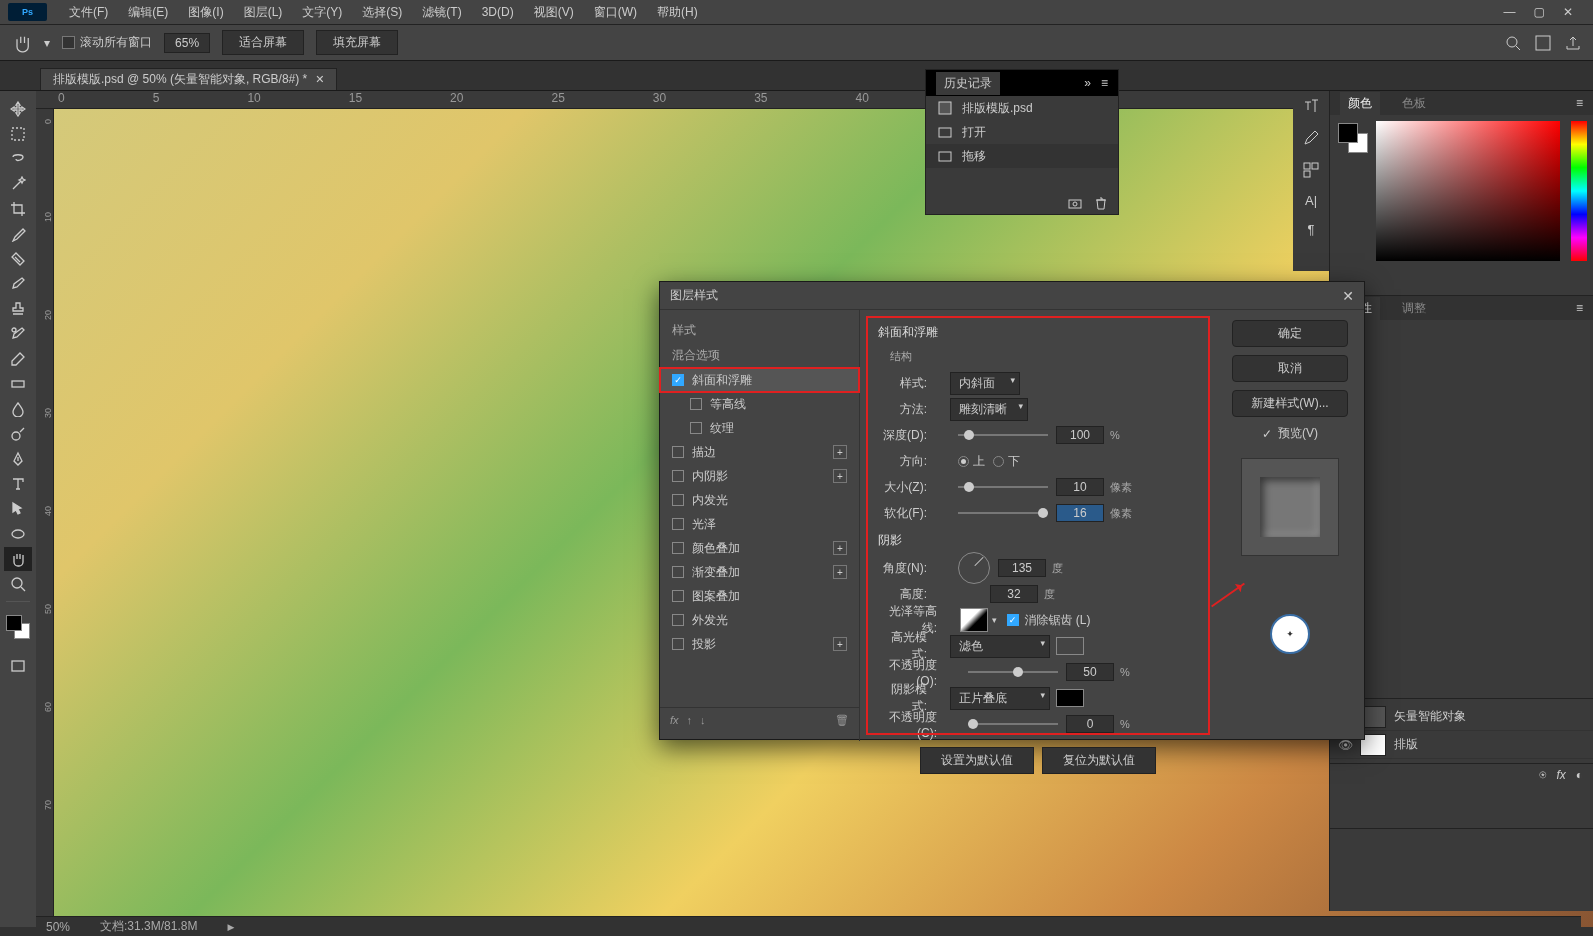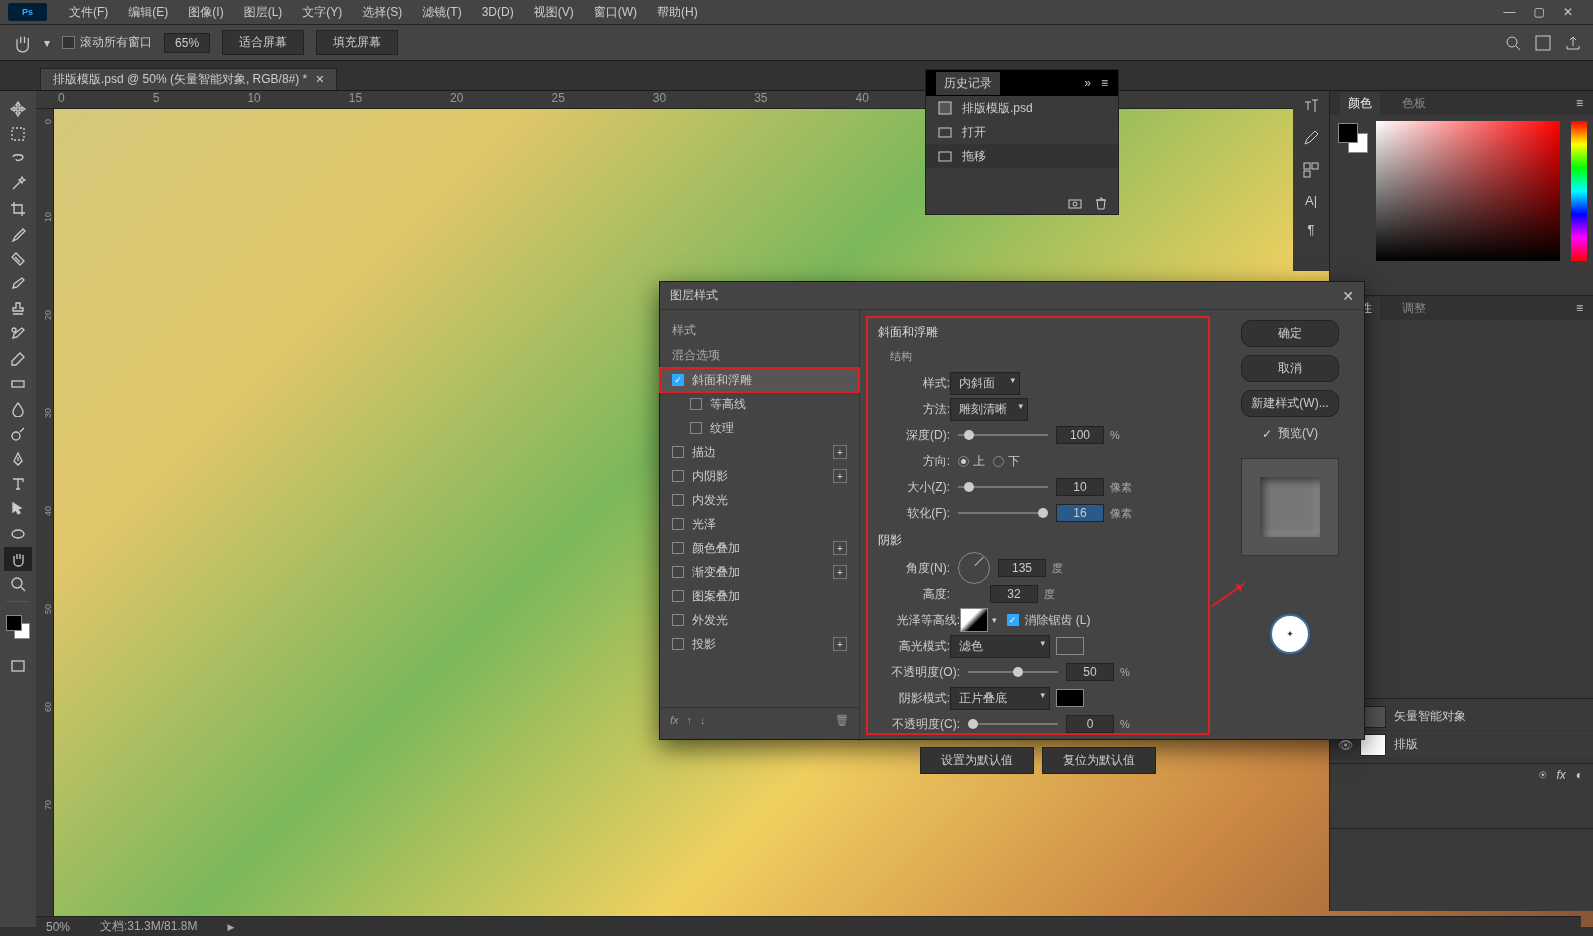--- a/index.html
+++ b/index.html
@@ -85,21 +85,21 @@
 .dlg-left .row .ck { width: 12px; height: 12px; border: 1px solid #888; display:flex; align-items:center; justify-content:center; font-size:9px; }
 .dlg-left .row .ck.on { background:#31a8ff; border-color:#31a8ff; color:#fff; }
 .dlg-left .row .plus { margin-left:auto; width:14px; height:14px; border:1px solid #777; display:flex; align-items:center; justify-content:center; font-size:10px; }
 .dlg-left .footer { margin-top:auto; display:flex; gap:8px; padding:6px 10px; border-top:1px solid #333; }
 .dlg-left .footer span { color:#999; font-size:11px; }
 
 .dlg-mid { flex: 1; padding: 10px 14px; outline:2px solid #e02020; outline-offset:-4px; margin:4px; position:relative; }
 .dlg-mid .sect-title { color:#ddd; margin-bottom:8px; }
 .dlg-mid .sub { color:#aaa; margin:4px 0 8px 12px; font-size:11px; }
 .dlg-mid .field { display: flex; align-items: center; height: 22px; margin-bottom: 4px; }
-.dlg-mid .field .lbl { width: 72px; text-align: right; padding-right: 0; color:#ccc; }
+.dlg-mid .field .lbl { width: 72px; text-align: right; padding-right: 23px; color:#ccc; }
 .dlg-mid .field .sel { background: #333; border: 1px solid #222; padding: 2px 20px 2px 8px; position: relative; min-width: 70px; }
 .dlg-mid .field .sel::after { content:'▾'; position:absolute; right:4px; top:2px; font-size:9px; }
 .dlg-mid .field .slider { flex: 1; height: 2px; background: #777; margin: 0 8px; max-width: 90px; position:relative; }
 .dlg-mid .field .slider .handle { position:absolute; top:-4px; width:10px; height:10px; background:#ccc; border-radius:50%; }
 .dlg-mid .field .num { background:#333; border:1px solid #222; width:48px; padding:1px 4px; text-align:center; }
 .dlg-mid .field .num.hl { background:#2a5a8a; }
 .dlg-mid .field .unit { margin-left:6px; color:#aaa; font-size:11px; }
 .dlg-mid .field .radio { width:11px; height:11px; border:1px solid #888; border-radius:50%; display:inline-flex; align-items:center; justify-content:center; margin:0 4px 0 8px; }
 .dlg-mid .field .radio.on::after { content:''; width:5px; height:5px; background:#ccc; border-radius:50%; }
 .dlg-mid .angle-dial { width:32px; height:32px; border:1px solid #888; border-radius:50%; position:relative; margin:0 8px; }
@@ -107,21 +107,21 @@
 .dlg-mid .contour-sw { width:28px; height:24px; border:1px solid #888; background:linear-gradient(135deg,#fff 40%,#000 60%); margin-right:4px; }
 .dlg-mid .color-sw { width:28px; height:18px; border:1px solid #888; }
 .dlg-mid .ck2 { width:12px; height:12px; border:1px solid #888; display:inline-flex; align-items:center; justify-content:center; margin-right:6px; font-size:9px; }
 .dlg-mid .ck2.on { background:#31a8ff; border-color:#31a8ff; color:#fff; }
 .dlg-mid .btns { display:flex; gap:8px; margin-top:12px; justify-content:center; }
 .dlg-mid .btn { background:#333; border:1px solid #222; padding:4px 20px; }
 .dlg-mid .red-arrow { position:absolute; right:-36px; top:280px; width:40px; height:2px; background:#e02020; transform:rotate(-35deg); }
 .dlg-mid .red-arrow::after { content:''; position:absolute; right:-2px; top:-4px; border:5px solid transparent; border-left-color:#e02020; }
 
 .dlg-right { width: 148px; padding: 10px; display: flex; flex-direction: column; gap: 8px; align-items: center; }
-.dlg-right .dbutton { width: 98px; padding: 4px 0; text-align: center; background: #333; border: 1px solid #222; border-radius: 10px; }
+.dlg-right .dbutton { width: 116px; padding: 4px 0; text-align: center; background: #333; border: 1px solid #222; border-radius: 4px; }
 .dlg-right .preview-ck { display:flex; gap:6px; align-items:center; }
 .dlg-right .preview-box { width: 98px; height: 98px; background: #555; border:1px solid #333; margin-top:8px; display:flex; align-items:center; justify-content:center; }
 .dlg-right .preview-box .inner { width:60px; height:60px; background:#777; box-shadow: inset 3px 3px 8px rgba(0,0,0,0.6), inset -3px -3px 8px rgba(255,255,255,0.2); }
 .dlg-right .badge { width:40px; height:40px; border:2px solid #3a6ea5; border-radius:50%; margin-top:50px; background:#fff; display:flex; align-items:center; justify-content:center; font-size:9px; color:#333; }
 
 
 .layers-list { padding: 4px 0; }
 .layers-list .lrow { display:flex; align-items:center; height:28px; padding:0 8px; gap:8px; border-bottom:1px solid #333; }
 .layers-list .lrow .eye { width:14px; display:flex; }
 .layers-list .lrow .thumb { width:26px; height:22px; background:#555; border:1px solid #222; }

